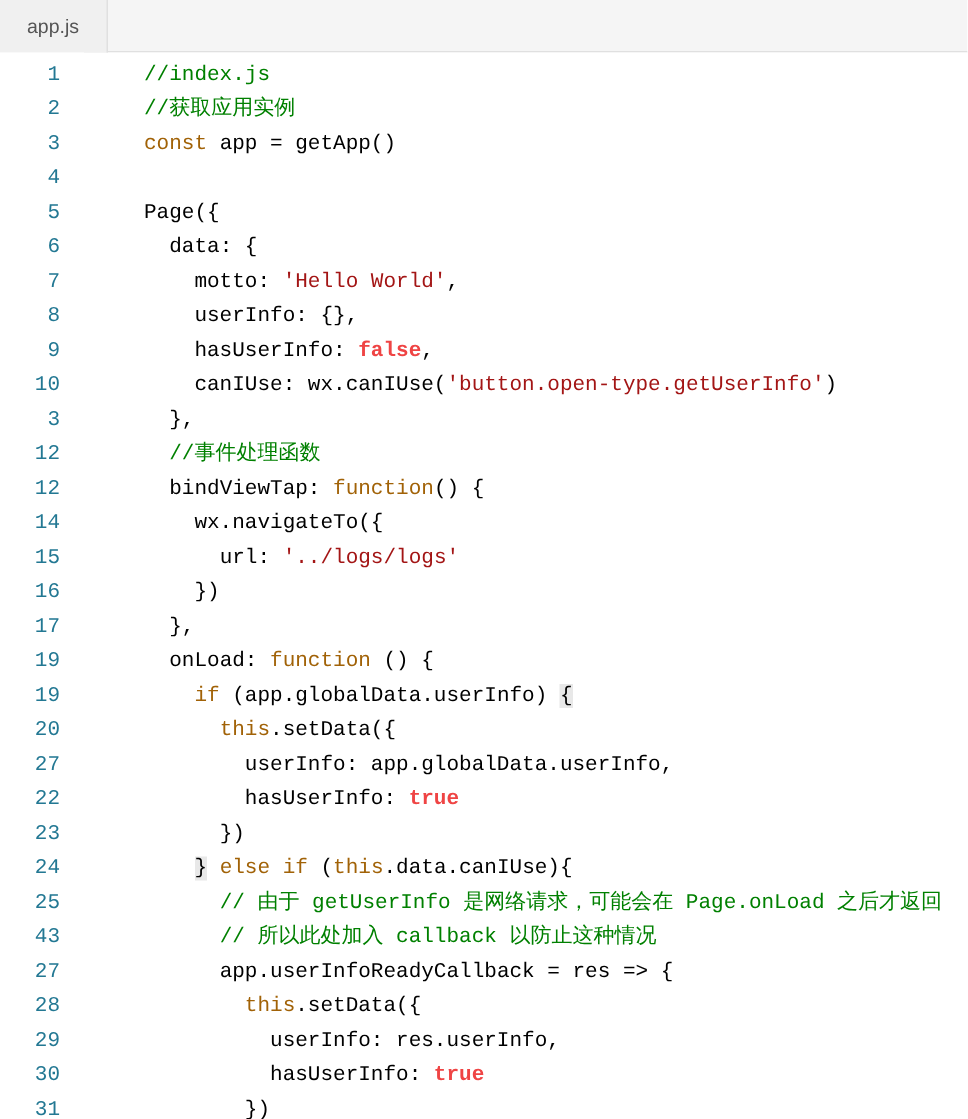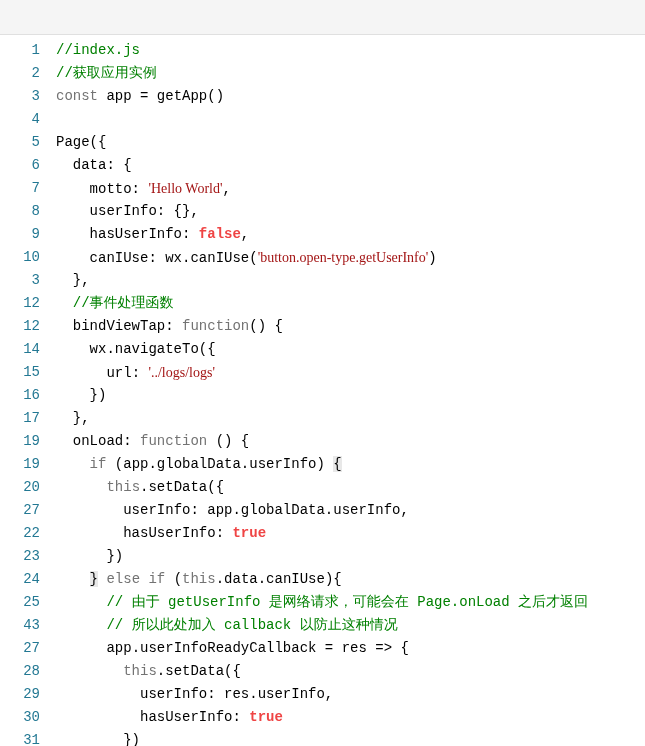--- a/index.html
+++ b/index.html
@@ -66,32 +66,36 @@
     }
     .code {
       flex: 1;
       padding-top: 4px;
       white-space: pre;
       overflow: hidden;
     }
     .code .line {
       height: 23px;
       line-height: 23px;
+      margin-left: 40px;
     }
     .comment { color: #008000; }
-    .keyword { color: #737373; }
-    .string { color: #a31515; font-family: Liberation Serif, serif; }
+    .keyword { color: #a16207; }
+    .string { color: #a31515; }
     .boolean { color: #ef4444; font-weight: bold; }
     .default { color: #000000; text-align: center; }
     .hl-brace { background: #e8e8e8; }
   </style>
 </head>
 <body>
 
 <div class="tabs">
+  <div class="tab">
+    <span>app.js</span>
+  </div>
 </div>
 
 <div class="editor">
   <div class="gutter" id="gutter">
       <div class="line-num">1</div>
       <div class="line-num">2</div>
       <div class="line-num">3</div>
       <div class="line-num">4</div>
       <div class="line-num">5</div>
       <div class="line-num">6</div>

